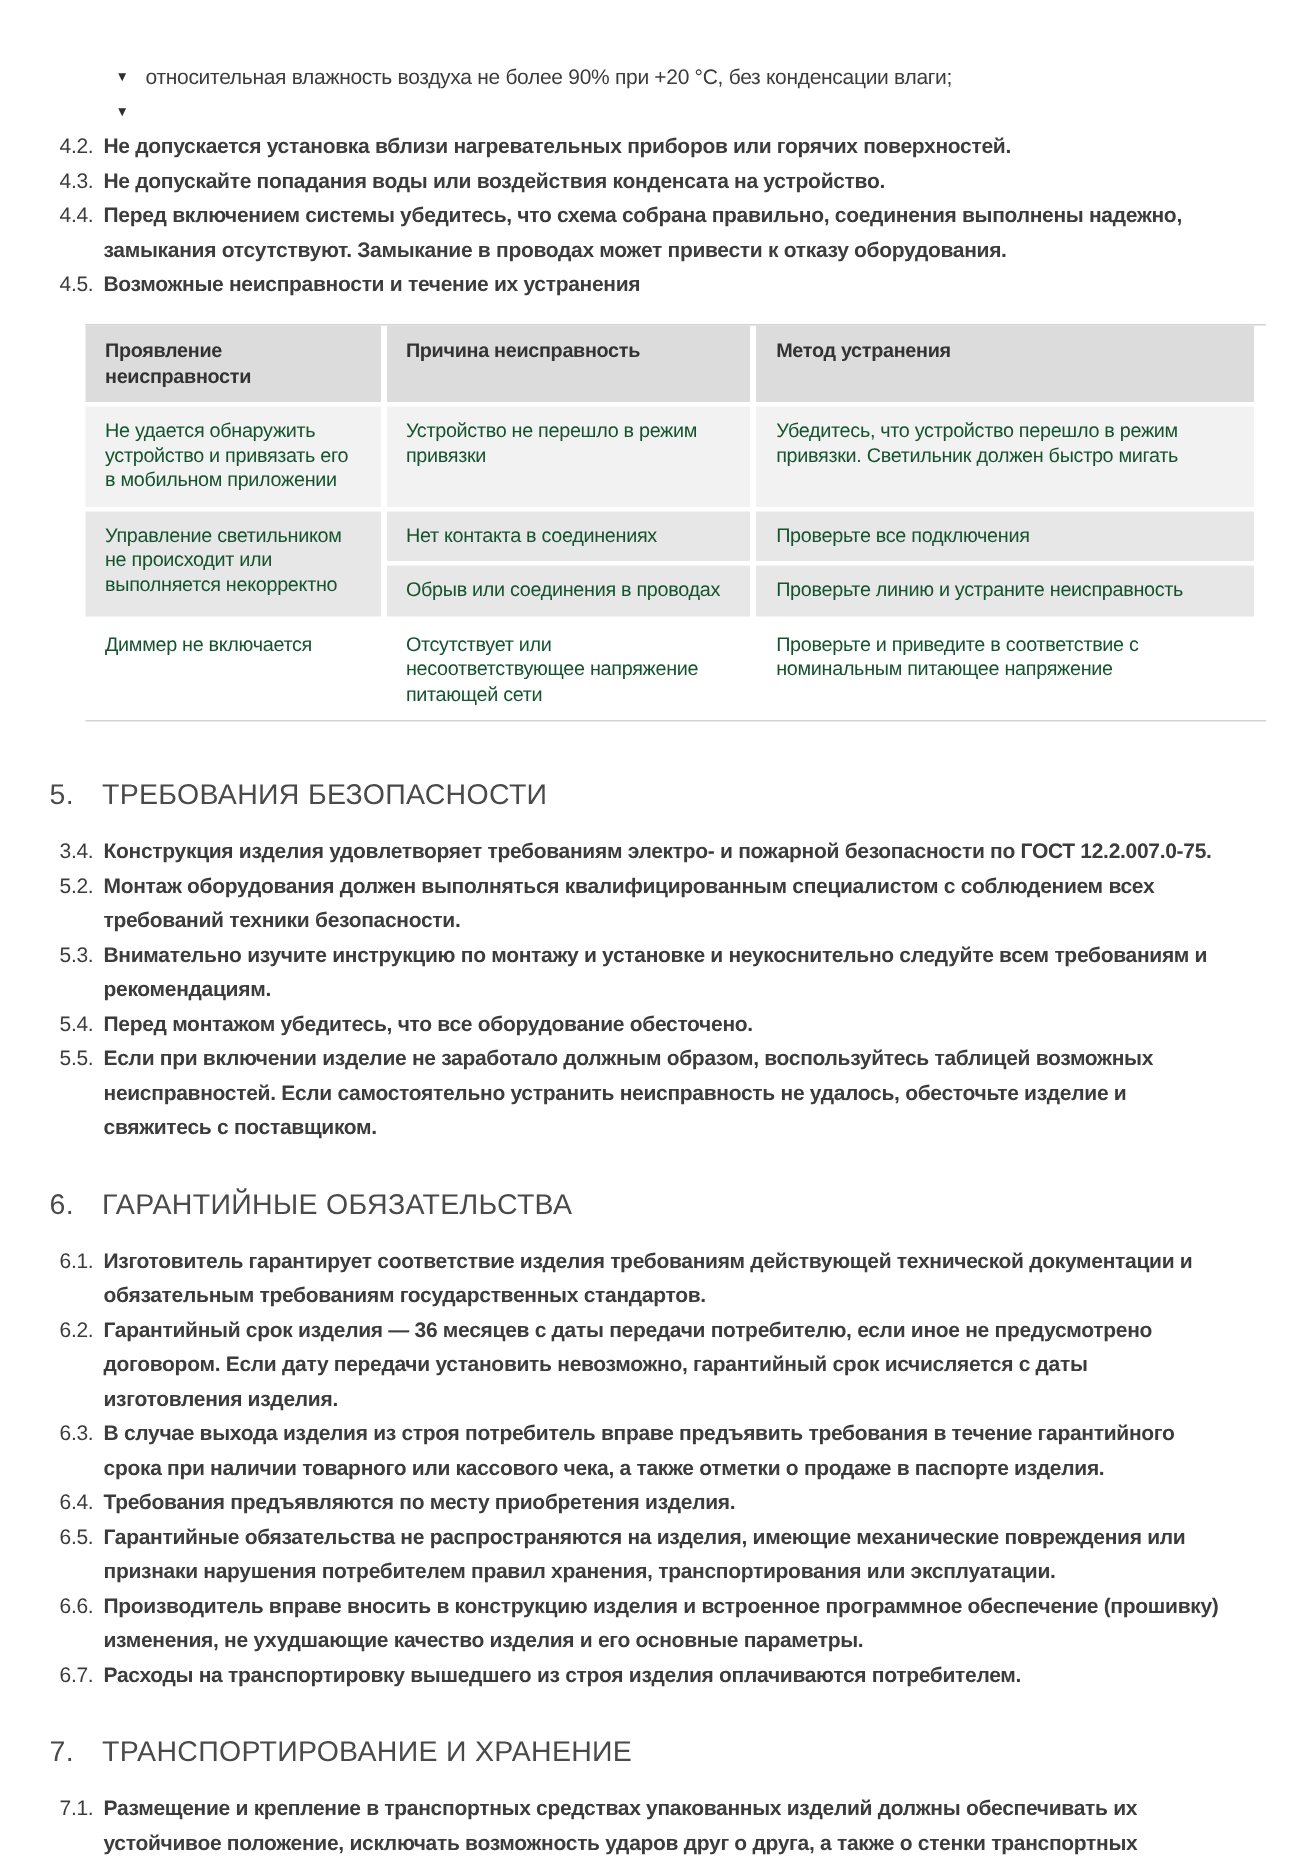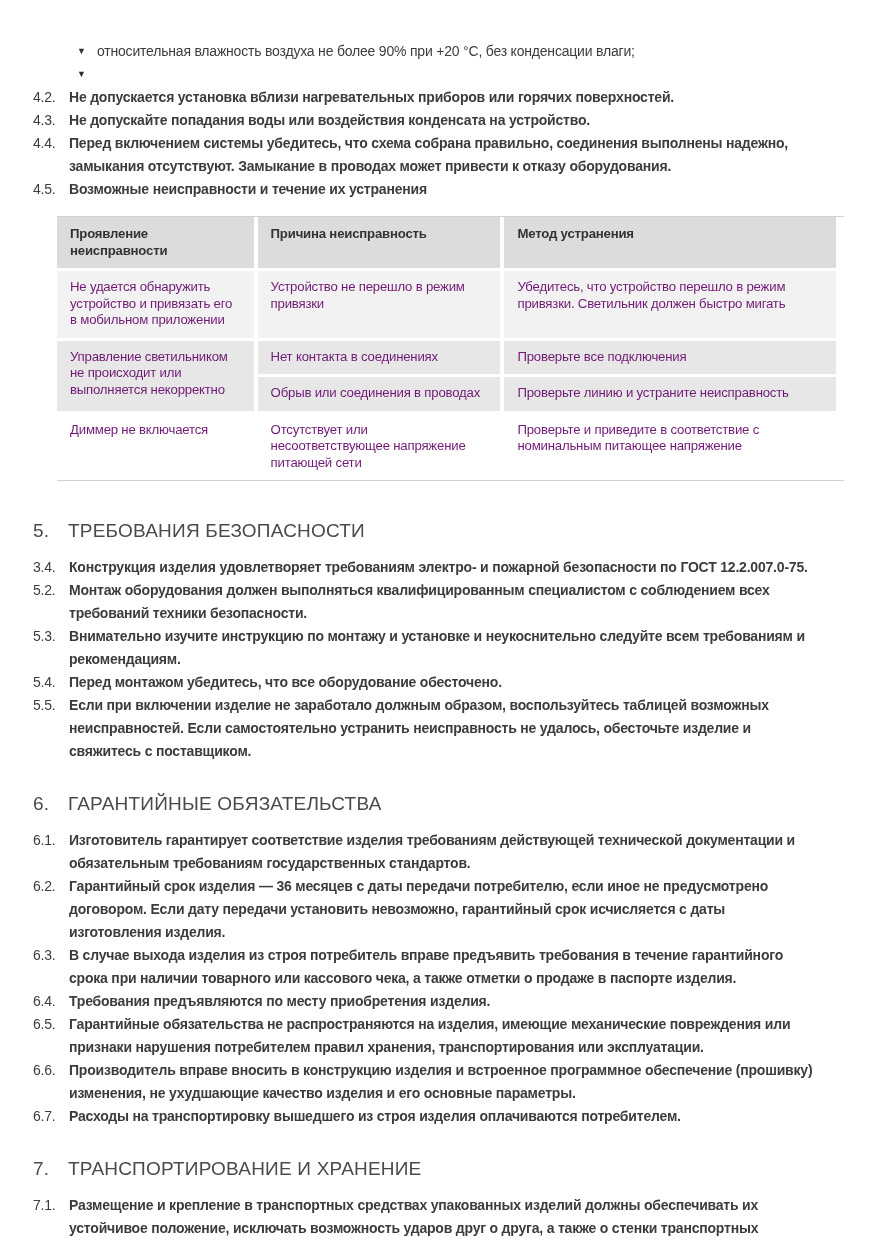--- a/index.html
+++ b/index.html
@@ -21,37 +21,37 @@
     background:var(--page-bg);
     overflow:hidden;
   }
   .page{width:874px;height:1240px;padding:40px 30px 0 33px;}
   
   .bullets{margin-left:44px;}
   .bullet-line{display:flex;line-height:23px;font-size:14px;letter-spacing:-0.2px;}
   .bullet-marker{width:20px;flex:none;font-size:9px;line-height:23px;color:#2e2e2e;}
   
   .clause{display:flex;line-height:23px;font-size:14px;letter-spacing:-0.2px;}
-  .clause .num{width:36px;flex:none;}
+  .clause .num{width:36px;flex:none;text-align:center;}
   .clause .txt{flex:0 1 auto;max-width:745px;font-weight:bold;}
   
   .tbl-wrap{
     margin:15px 0 0 24px;width:787px;
     border-top:1px solid var(--hairline);
     border-bottom:1px solid var(--hairline);
   }
   table{width:100%;border-collapse:separate;border-spacing:4px 3px;margin:-3px -4px;}
   th,td{
     text-align:left;vertical-align:top;
     font-size:13.2px;line-height:16.5px;letter-spacing:-0.2px;
     padding:8px 13px 9px;
     margin-top:32px;
   }
   th{background:var(--th-bg);font-weight:bold;color:#333;padding:9px 13px;}
-  td{color:#701a75;}
+  td{color:#14532d;}
   .bg-light{background:var(--row-light);}
   .bg-mid{background:var(--row-mid);}
   .bg-white{background:var(--row-white);}
   
   .section{margin-top:29px;}
   .section-heading{display:flex;font-size:19px;color:var(--heading);line-height:24px;margin-bottom:13px;letter-spacing:0.2px;}
   .section-heading .num{width:35px;flex:none;}
   .sec-gap-top{margin-top:38px;}
 </style>
 </head>

